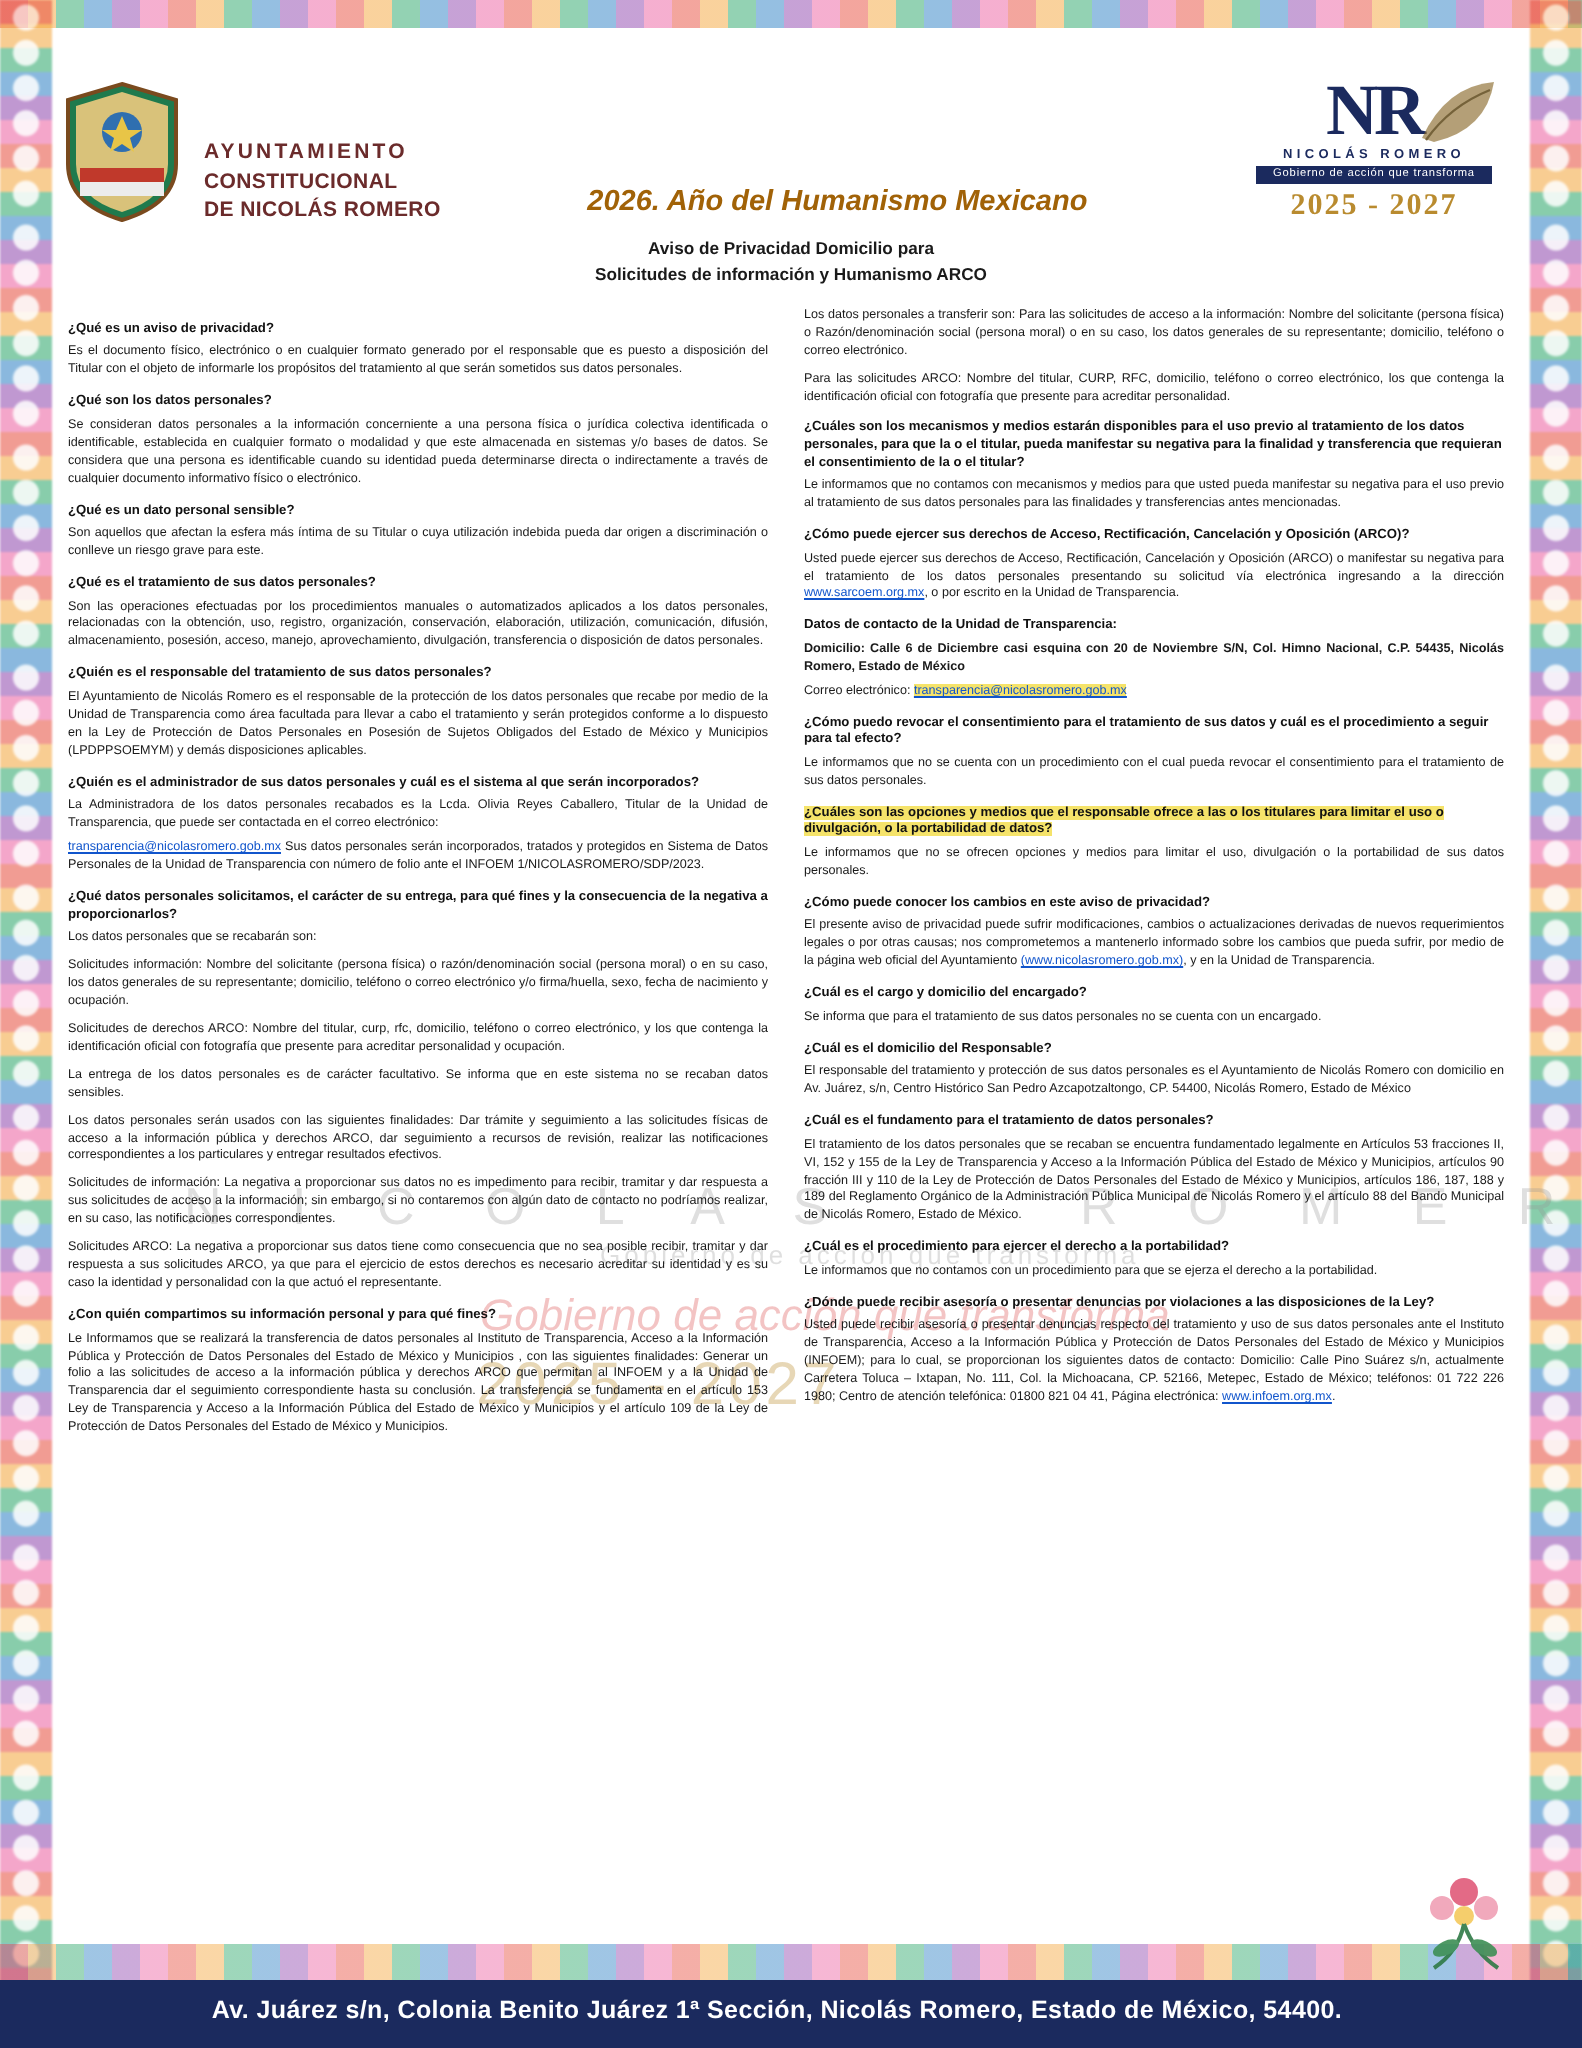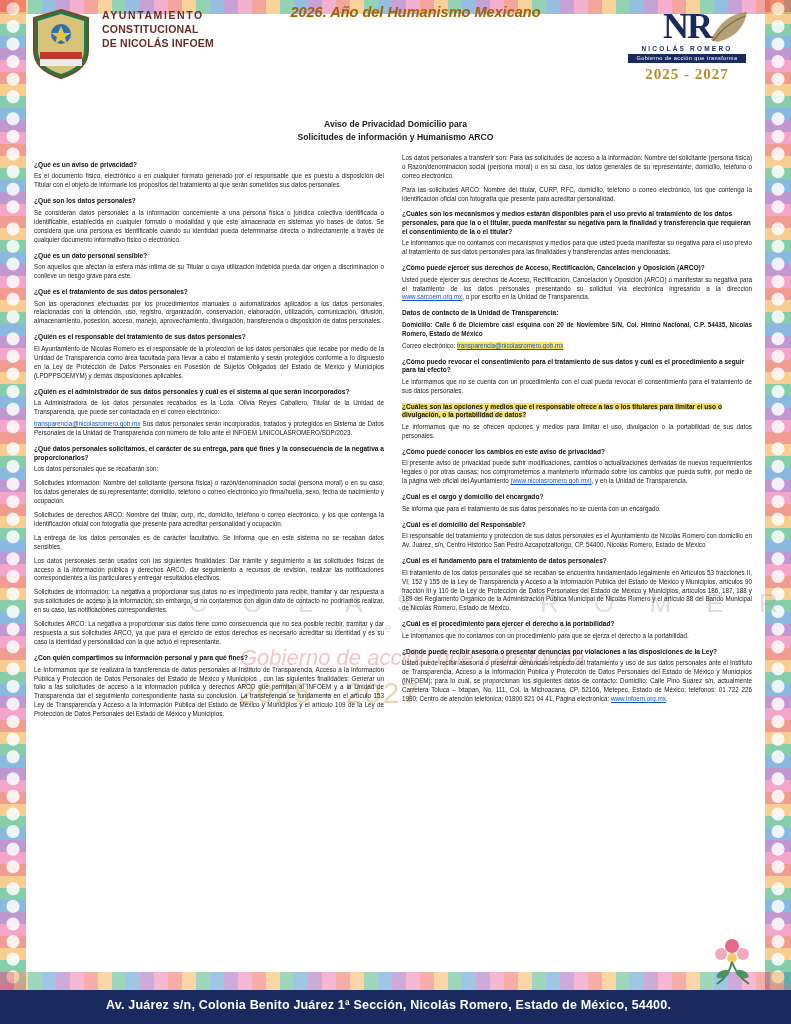--- a/index.html
+++ b/index.html
@@ -64,21 +64,21 @@
       #e74c3c 0 14px, #f4a53a 14px 28px, #27a567 28px 42px,
       #2b7fc4 42px 56px, #8e44ad 56px 70px, #ec5fa0 70px 84px);
     opacity: .45;
   }
 
   
   .header {
     position: relative;
     height: 112px;
     display: flex;
-    align-items: flex-start;
+    align-items: flex-end;
     padding: 8px 34px 0 30px;
     gap: 10px;
   }
   .crest {
     width: 62px; height: 72px;
     flex: 0 0 auto;
     position: relative;
   }
   .crest svg { display:block; }
   .brandtext {
@@ -259,21 +259,21 @@
         <path d="M31 6 L54 13 L54 42 Q54 59 31 66 Q8 59 8 42 L8 13 Z" fill="#d9c27a"></path>
         <circle cx="31" cy="26" r="10" fill="#2f6fb0"></circle>
         <path d="M31 18 L34 25 L41 25 L35 29 L37 36 L31 32 L25 36 L27 29 L21 25 L28 25 Z" fill="#e8c547"></path>
         <rect x="10" y="44" width="42" height="7" fill="#c0392b"></rect>
         <rect x="10" y="51" width="42" height="7" fill="#ececec"></rect>
       </svg>
     </div>
     <div class="brandtext">
       <div>AYUNTAMIENTO</div>
       <div>CONSTITUCIONAL</div>
-      <div>DE NICOLÁS INFOEM</div>
+      <div>DE NICOLÁS ROMERO</div>
     </div>
     <div class="header-center">
       <div>2026. Año del Humanismo Mexicano</div>
     </div>
     <div class="header-right">
       <svg class="header-leaf" viewBox="0 0 44 36">
         <path d="M4 30 Q16 4 40 2 Q36 26 10 32 Z" fill="#8a6a2a" opacity=".75"></path>
         <path d="M6 31 Q18 14 38 6" stroke="#5e4718" stroke-width="1.2" fill="none"></path>
       </svg>
       <div class="nr-logo">NR</div>

